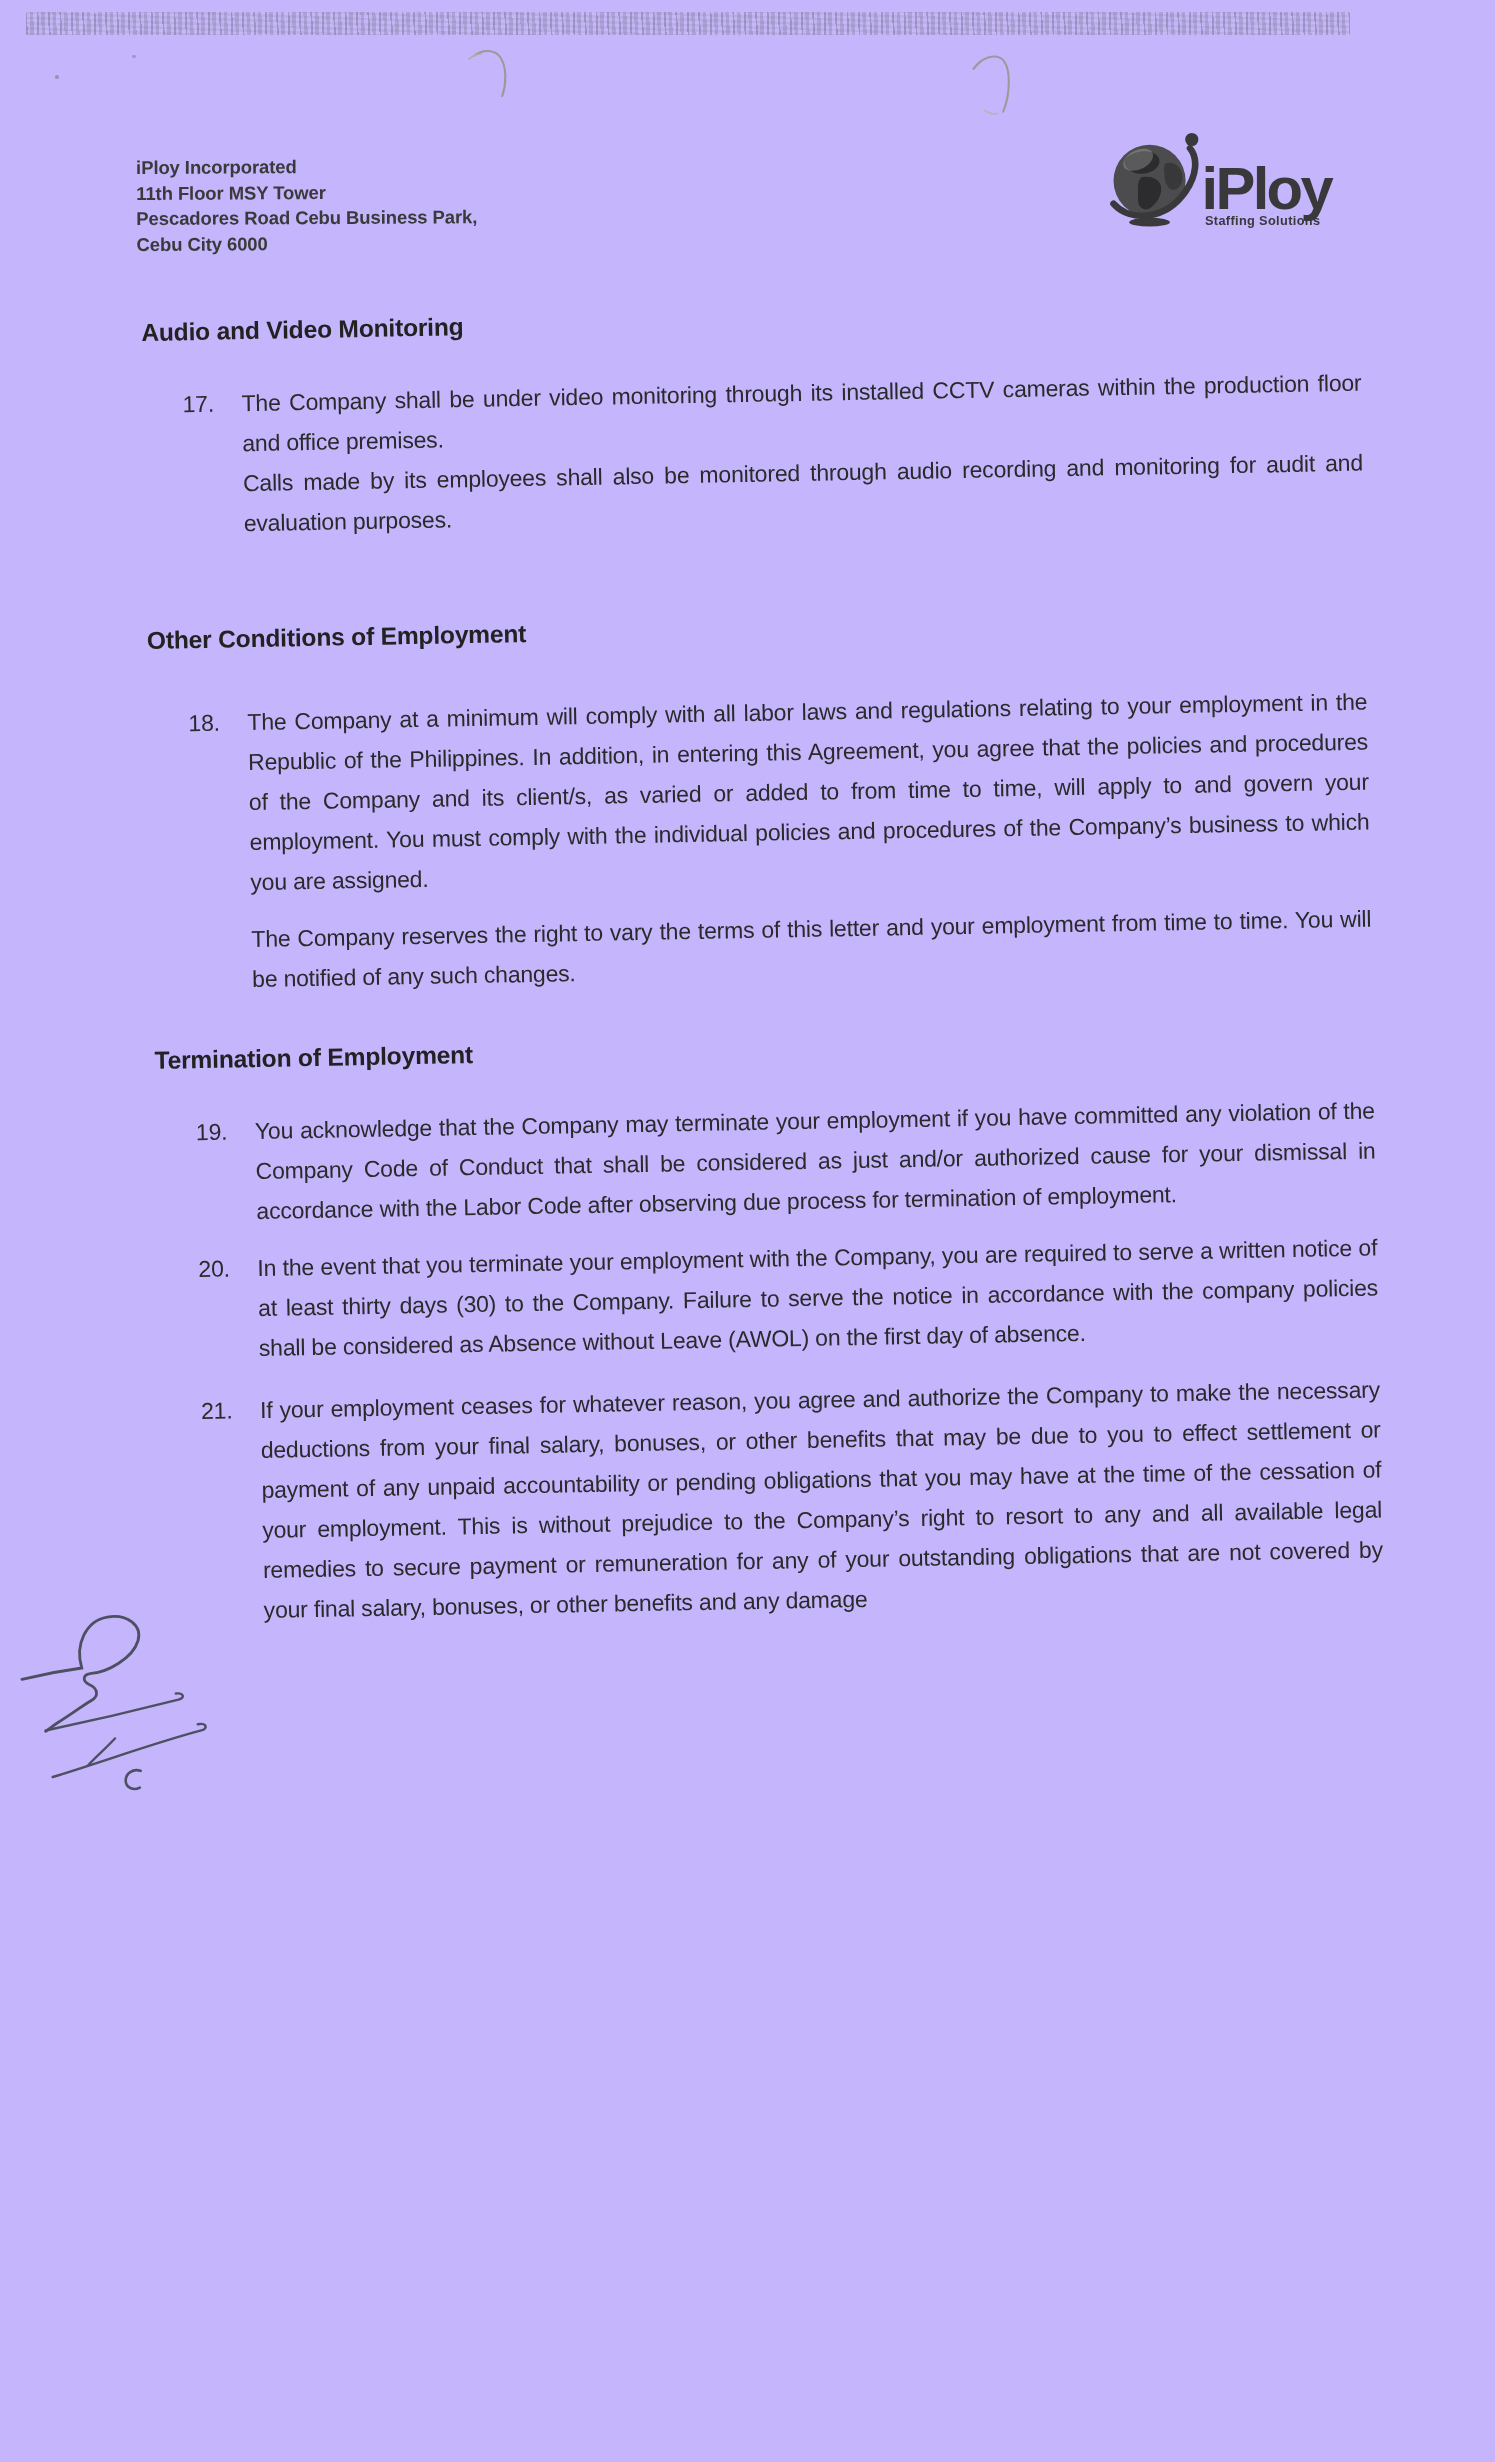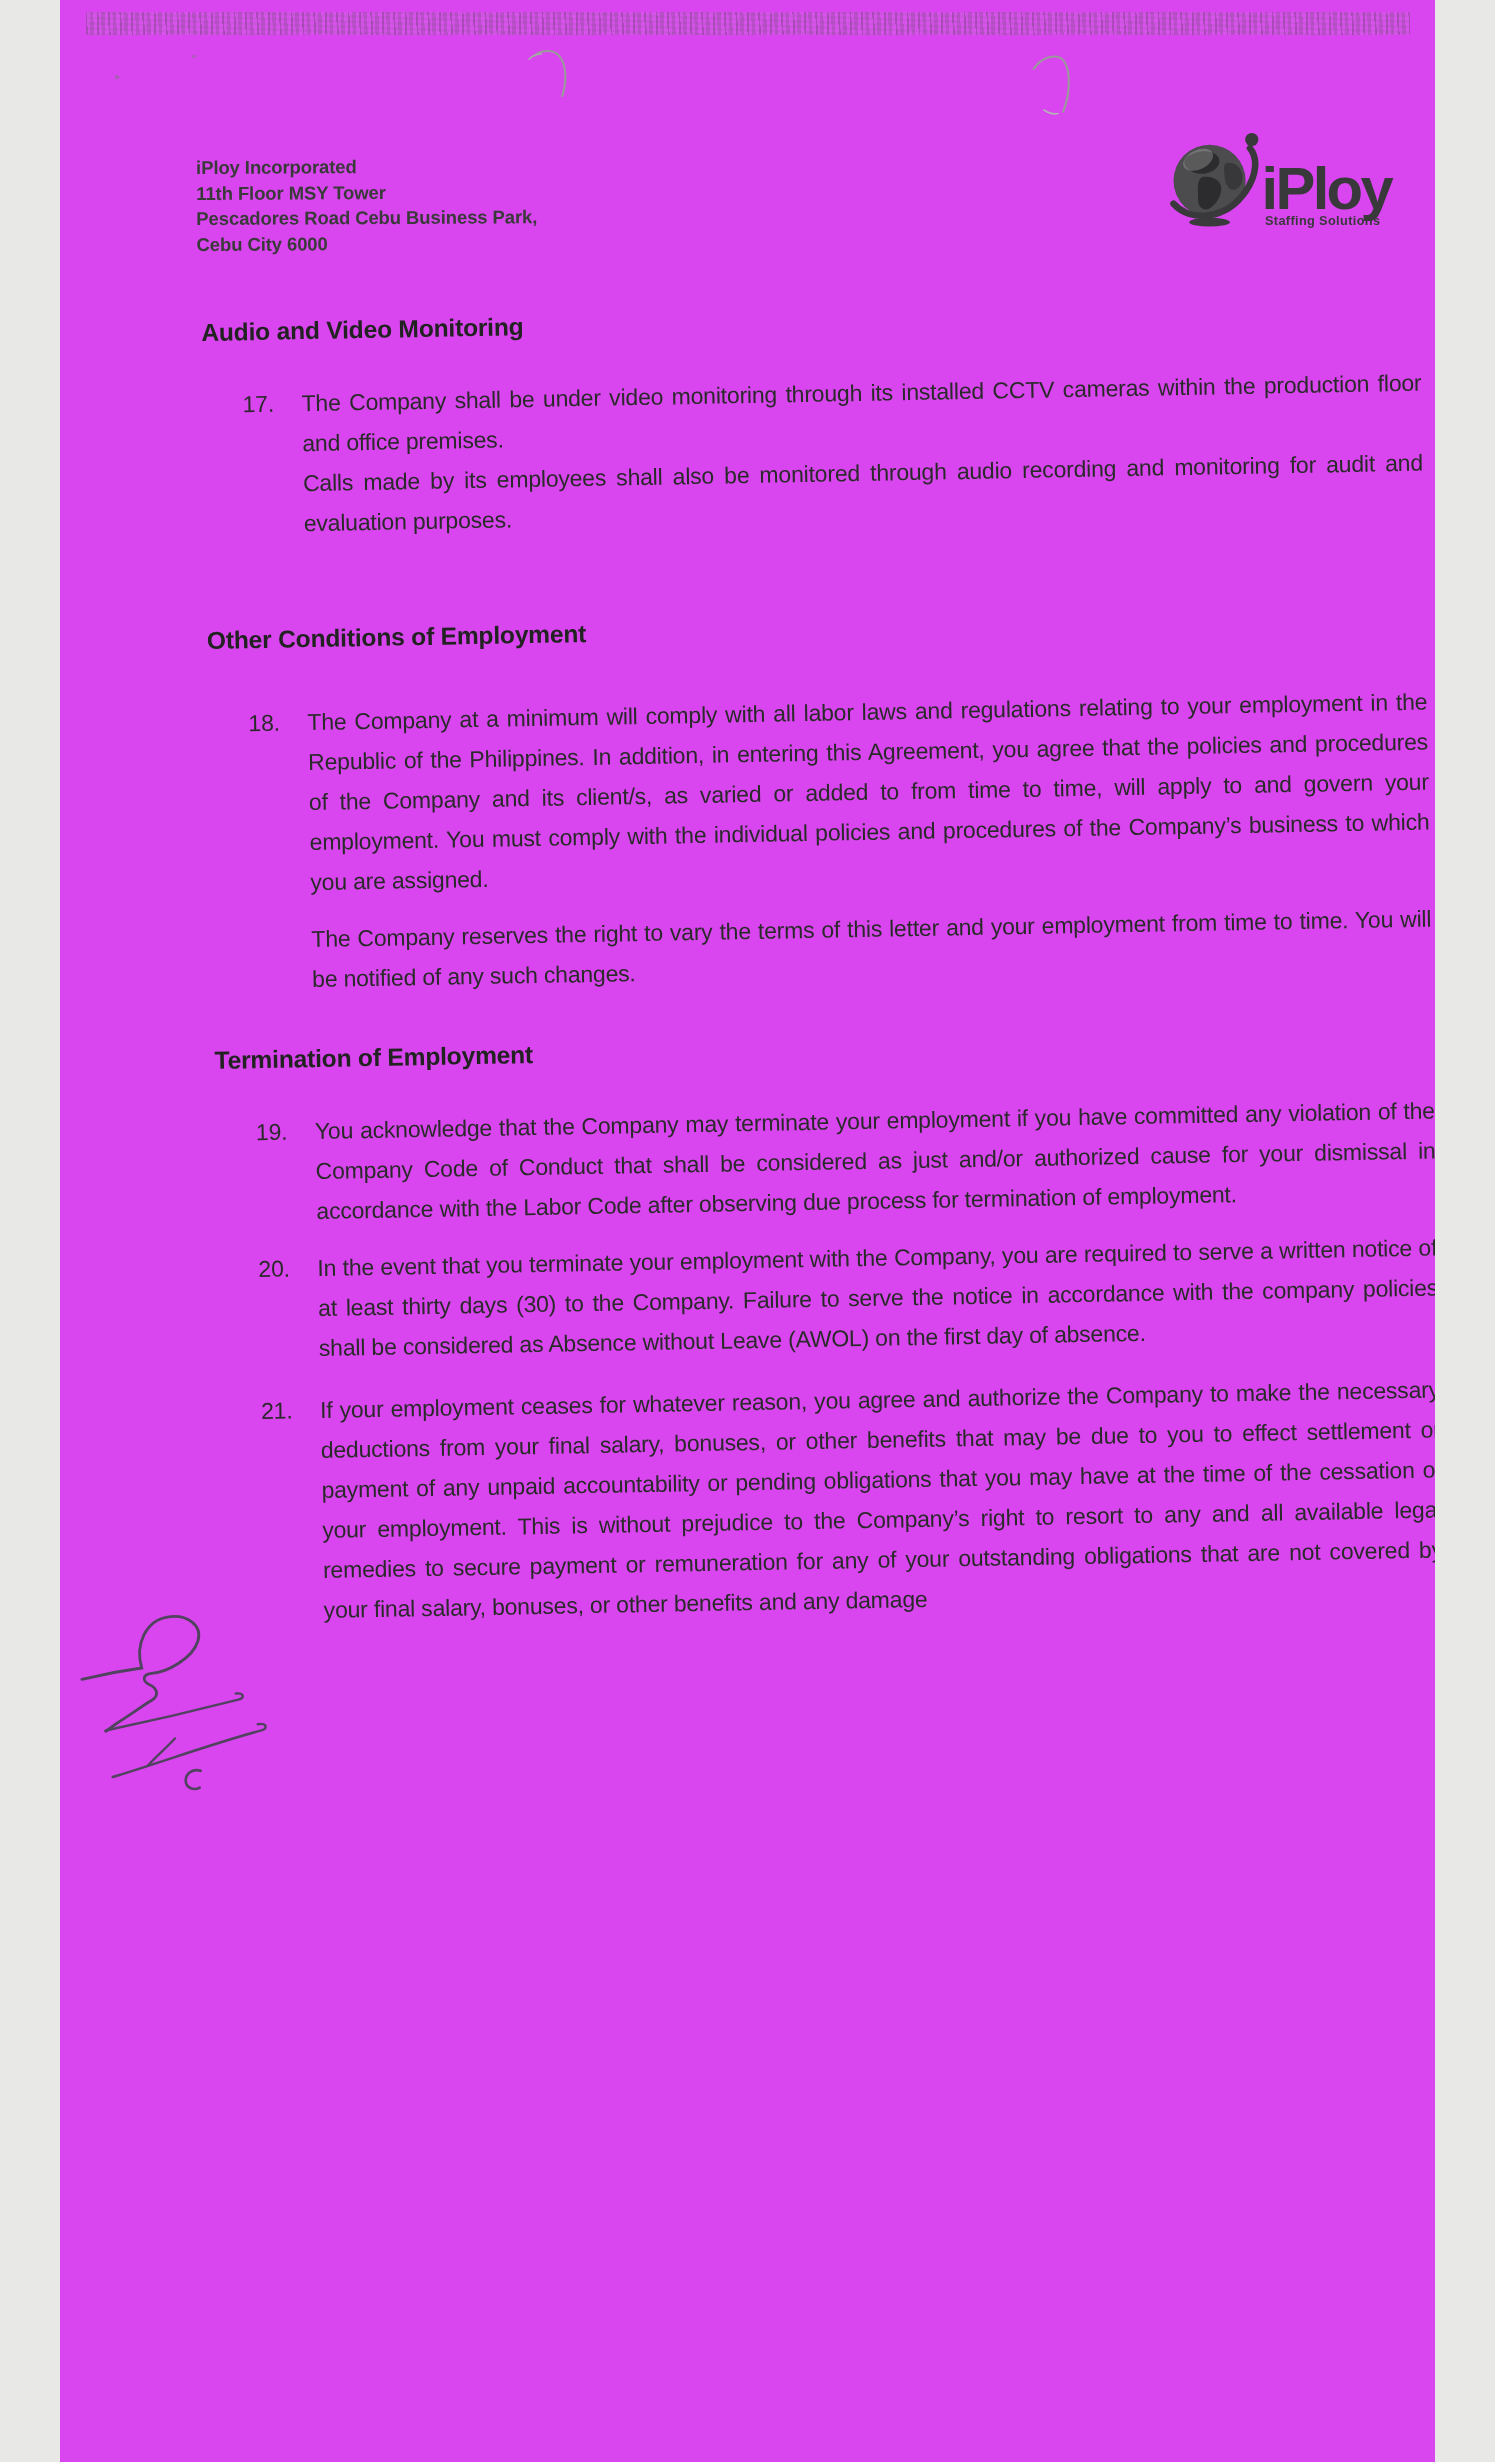--- a/index.html
+++ b/index.html
@@ -1,18 +1,18 @@
 <!DOCTYPE html>
 <html style="font-size:14px"><head>
 <meta charset="utf-8">
 <style>
   html,body{margin:0;padding:0;background:#e8e8e6;}
   .page{
-    position:relative;width:1375px;height:2462px;margin:0 auto;
-    background:#d946ef;overflow:hidden;
+    position:relative;width:1495px;height:2462px;margin:0 auto;
+    background:#c4b5fd;overflow:hidden;
     font-family:"Liberation Sans","DejaVu Sans",sans-serif;
     color:#242424;
   }
   
   .scan-band{
     position:absolute;left:26px;top:12.3px;width:1324px;height:23px;
     background:
       repeating-linear-gradient(88deg, rgba(70,70,70,.38) 0 1.8px, rgba(160,160,160,.10) 1.8px 4.4px, rgba(90,90,90,.30) 4.4px 8px, rgba(200,200,200,.08) 8px 11.4px),
       repeating-linear-gradient(2deg, rgba(120,120,120,.18) 0 2.6px, rgba(230,230,230,.05) 2.6px 5.3px);
     filter:blur(0.5px);

